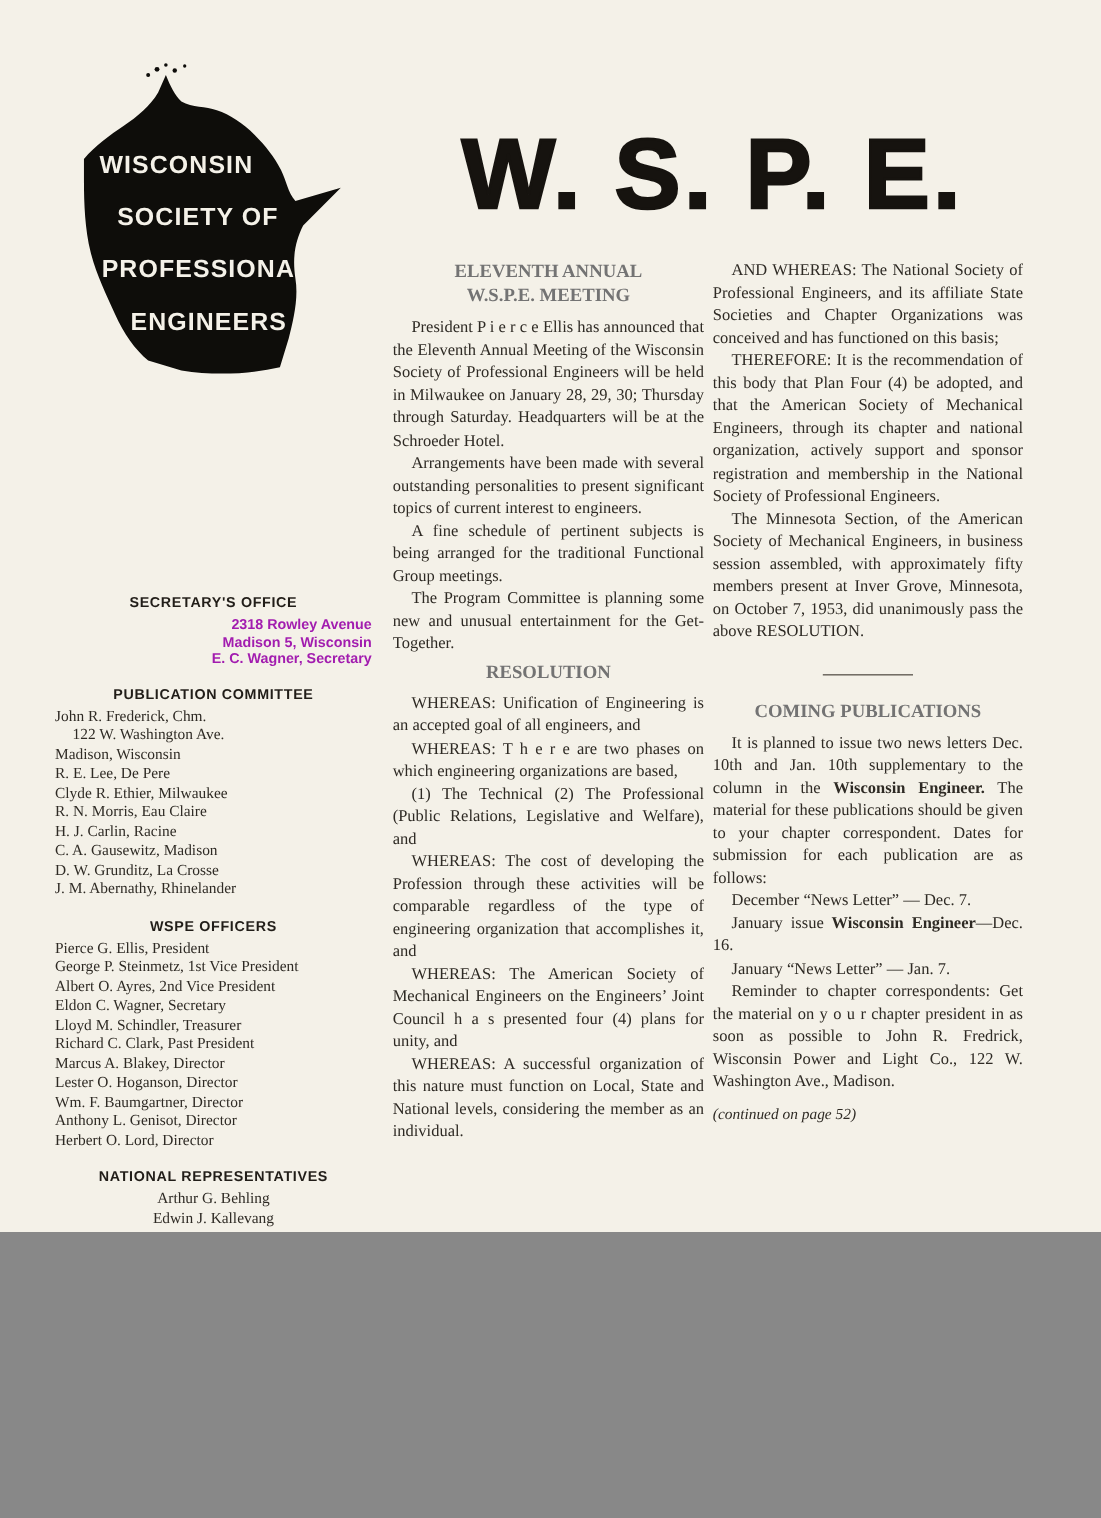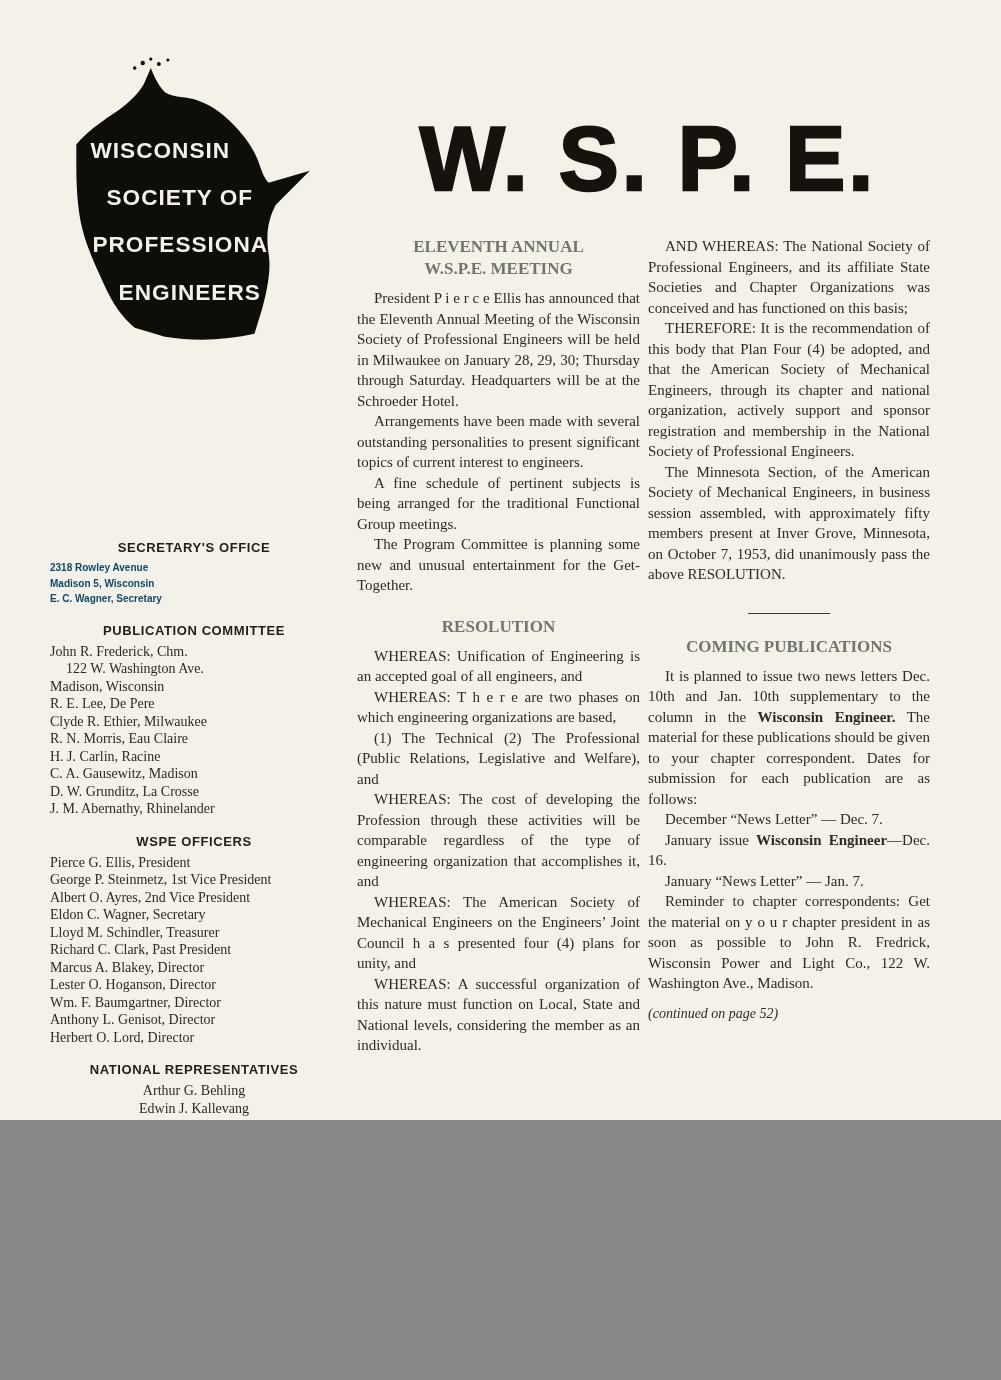--- a/index.html
+++ b/index.html
@@ -28,36 +28,36 @@
   .col-right { position:absolute; left:648px; top:236px; width:282px; }
 
   .side-heading {
     font-family:"Liberation Sans", sans-serif; font-weight:bold;
     font-size:13px; letter-spacing:0.6px; text-align:center;
     margin:16px 0 5px 0; color:#211d18;
   }
   .side-heading.first { margin-top:0; }
   .secretary-line {
     font-family:"Liberation Sans", sans-serif; font-weight:bold;
-    font-size:10px; line-height:15.5px; text-align:left; color:#0c4a6e;
+    font-size:13px; line-height:15.5px; text-align:right; color:#a21caf;
   }
   .member { font-size:14px; line-height:17.5px; color:#2e2a24; }
   .member.indented { padding-left:16px; }
   .member.centered { text-align:center; }
 
   .side-divider {
     width:104px; height:0; border-top:1.6px solid #3c372f;
     margin:30px 0 0 92px;
   }
 
   .article-heading {
     font-size:17px; font-weight:bold; text-align:center;
     line-height:22px; color:#737373; margin:0;
   }
-  .article-heading.gap-top { margin-top:20px; }
+  .article-heading.gap-top { margin-top:4px; }
   .heading-gap { height:8px; }
 
   .body-p {
     font-size:15px; line-height:20.5px; text-align:justify;
     text-indent:17px; margin:0; color:#2e2a24;
   }
   .bold-run { font-weight:bold; }
 
   .divider-center {
     width:82px; height:0; border-top:1.6px solid #3c372f;

